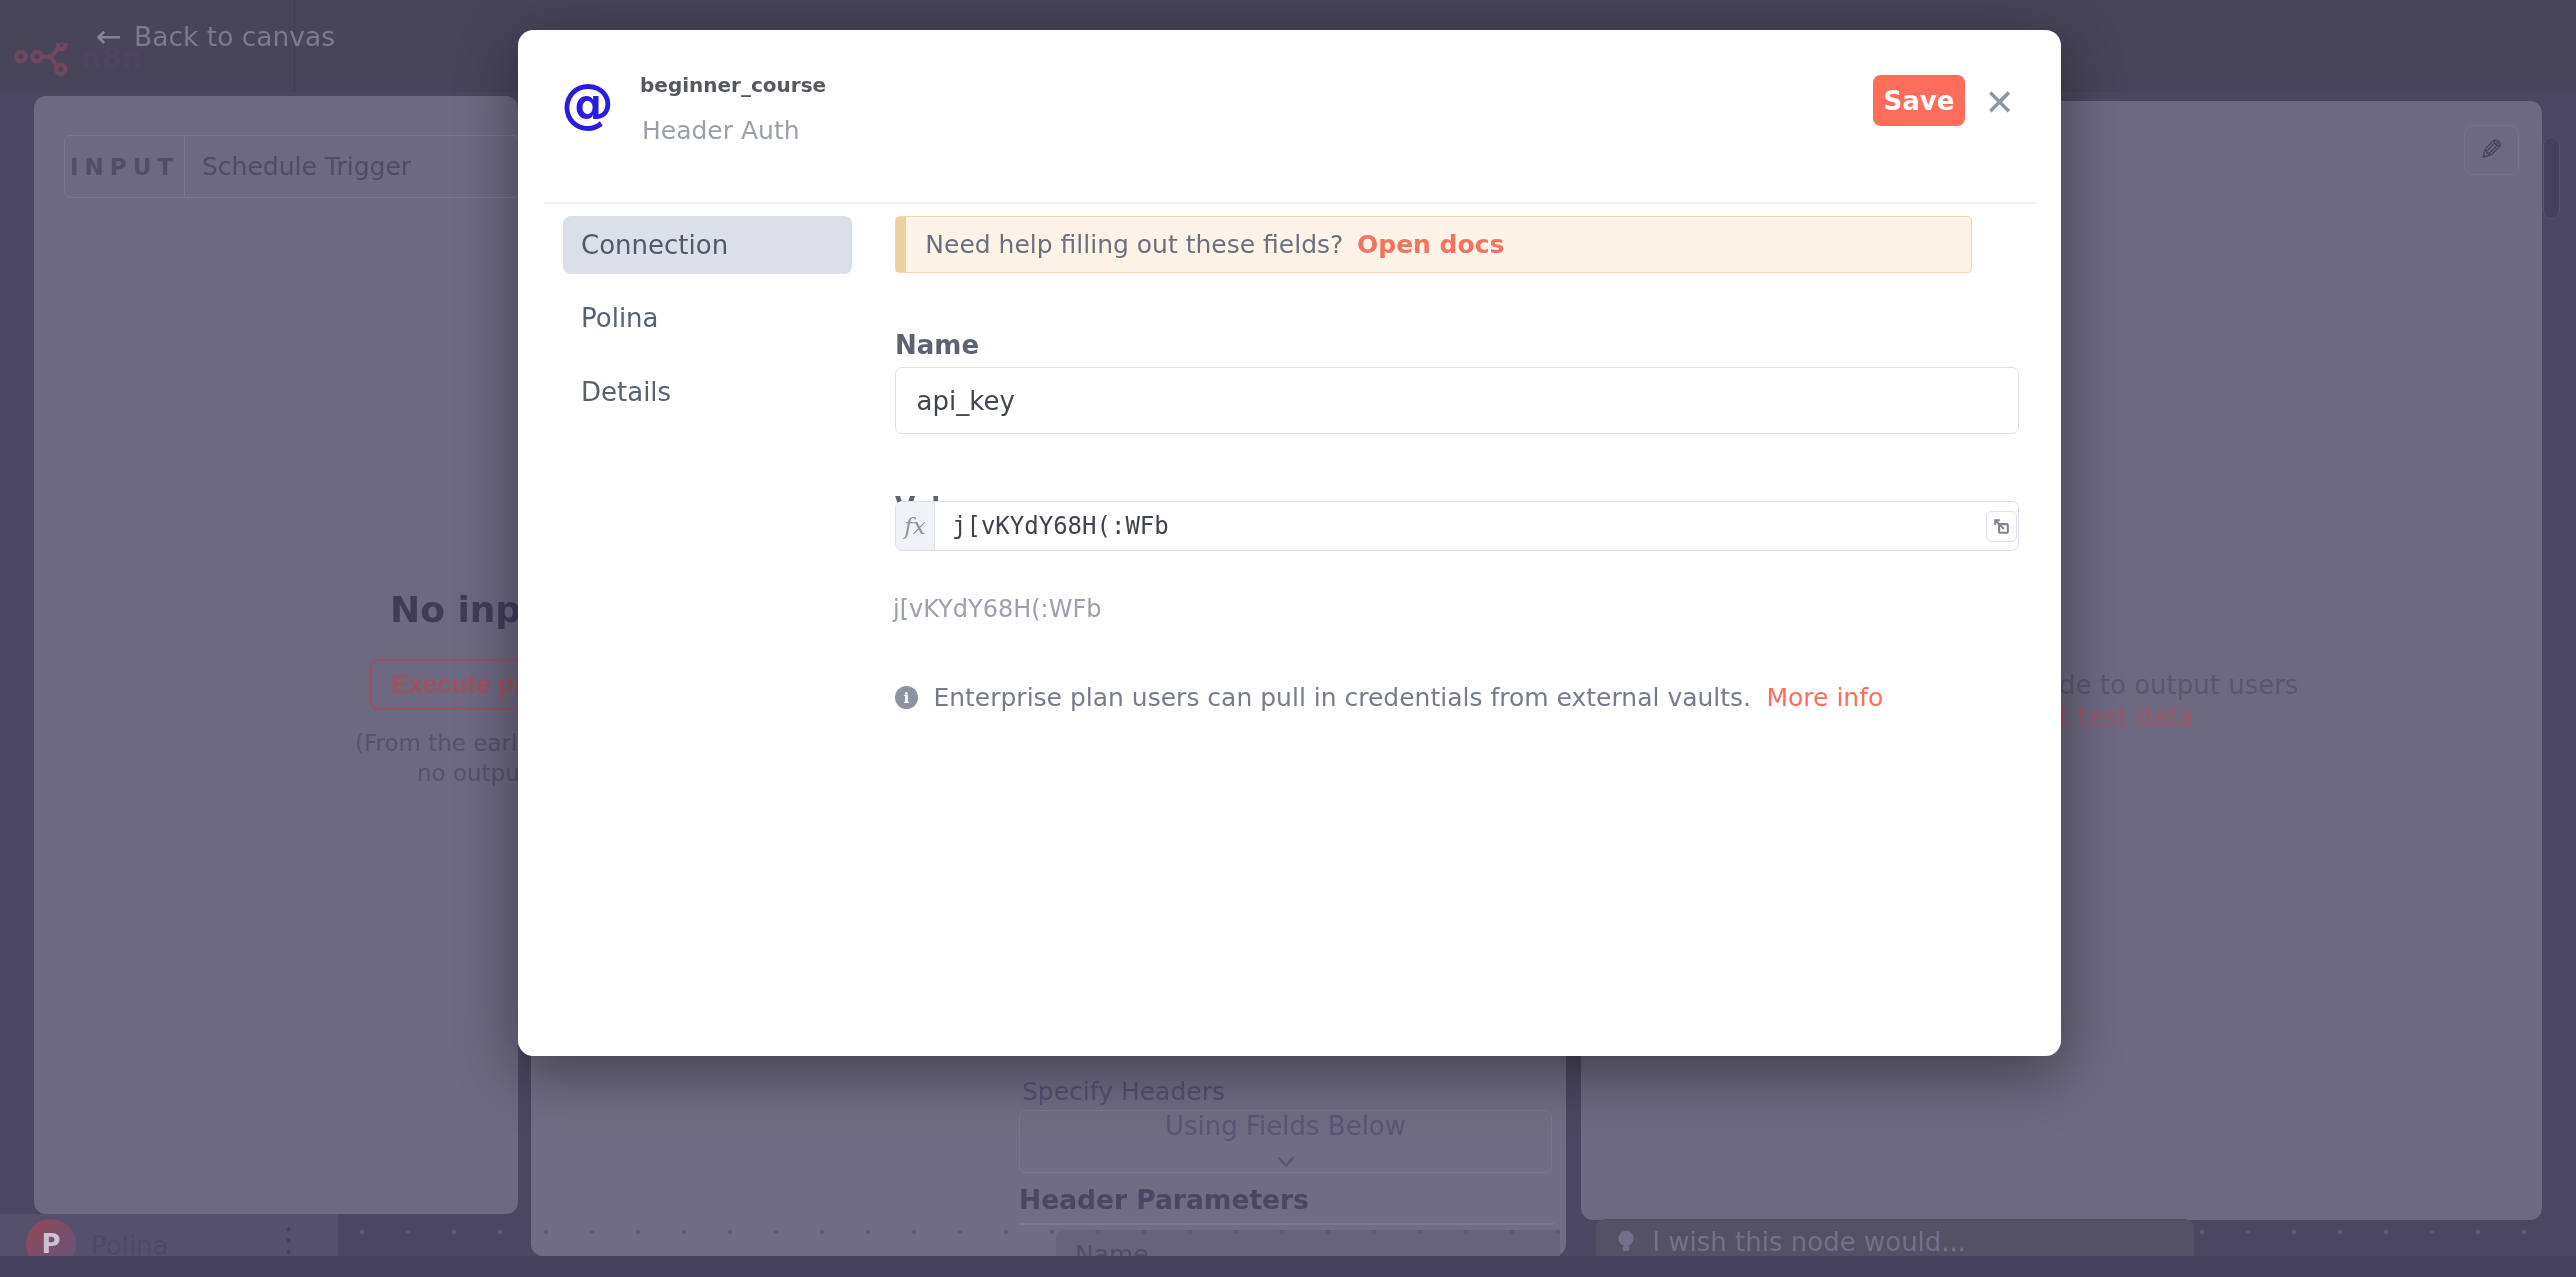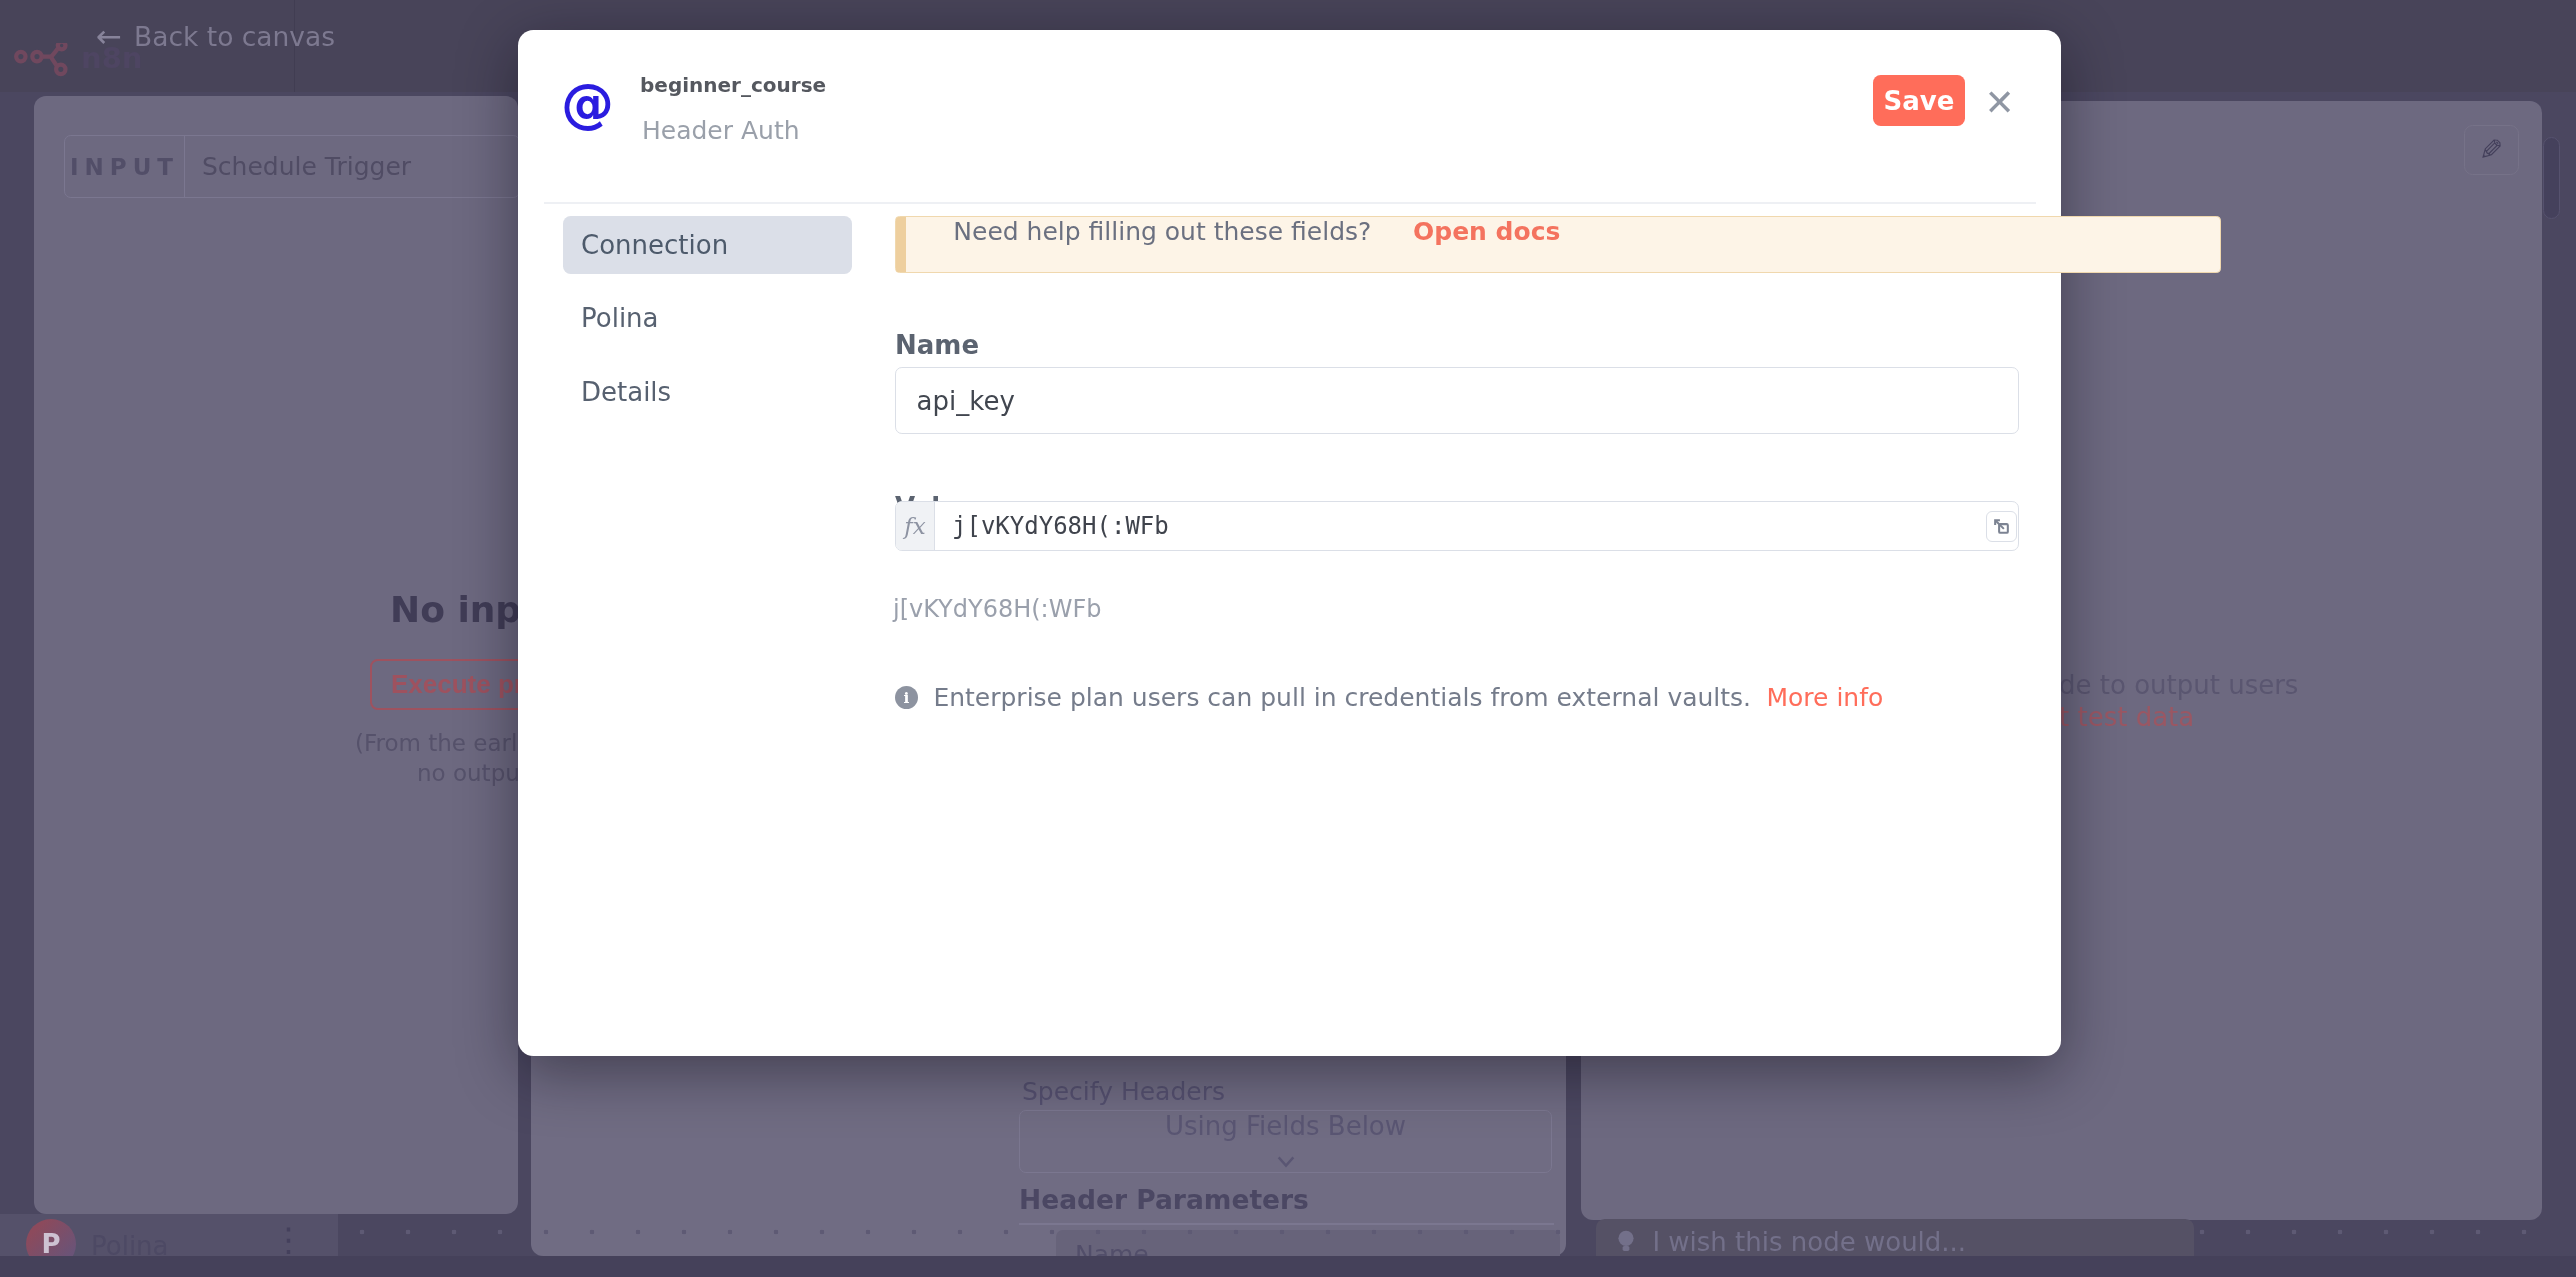--- a/index.html
+++ b/index.html
@@ -72,22 +72,22 @@
   .savebtn { position:absolute; left:1355px; top:45px; width:92px; height:51px; background:#ff6d5a; border:none;
              border-radius:7.7px; color:#fff; font-size:26px; font-weight:600; font-family:inherit; }
   .closebtn { position:absolute; left:1456px; top:50px; width:51px; height:45px; background:transparent; border:none;
               font-size:36px; color:#8f96a3; font-weight:300; line-height:1; }
   .mdivider { position:absolute; left:26px; top:172px; width:1492px; height:1.7px; background:#eef0f4; }
 
   .tab { position:absolute; left:45px; width:289px; height:58px; border-radius:7.7px; display:flex; align-items:center;
          padding-left:18px; font-size:26px; color:#576170; background:transparent; border:none; font-family:inherit; }
   .tab.active { background:#dbdfe8; color:#4d5a6b; }
 
-  .banner { position:absolute; left:377px; top:186px; width:1326px; height:57px; background:#fdf4e7;
-            border:1.7px solid #f0d8ae; border-radius:4.3px; display:flex; align-items:flex-start;gap:28px; }
+  .banner { position:absolute; left:377px; top:186px; width:1077px; height:57px; background:#fdf4e7;
+            border:1.7px solid #f0d8ae; border-radius:4.3px; display:flex; align-items:center; }
   .bannerstrip { width:10.3px; height:100%; background:#eecf9e; border-radius:2.6px 0 0 2.6px; flex:none; }
   .bannertext { margin-left:19px; font-size:25px; color:#6b7080; }
   .bannerlink { margin-left:13.7px; font-size:25px; font-weight:600; color:#f4735f; cursor:pointer; }
 
   .flabel { position:absolute; left:377px; font-size:26px; font-weight:600; color:#5b6370; }
   .nameinput { position:absolute; left:377px; top:337px; width:1124px; height:67px; border:1.7px solid #dbdfe7; border-radius:6.9px;
                font-size:26px; color:#41464f; padding-left:20.6px; font-family:inherit; outline:none; }
   .valuewrap { position:absolute; left:377px; top:471px; width:1124px; height:50px; border:1.7px solid #dbdfe7; border-radius:6.9px;
                display:flex; align-items:stretch; background:#fff; }
   .fxbox { width:39px; background:#f0f2f5; border-right:1.7px solid #dbdfe7; border-radius:5.1px 0 0 5.1px;

